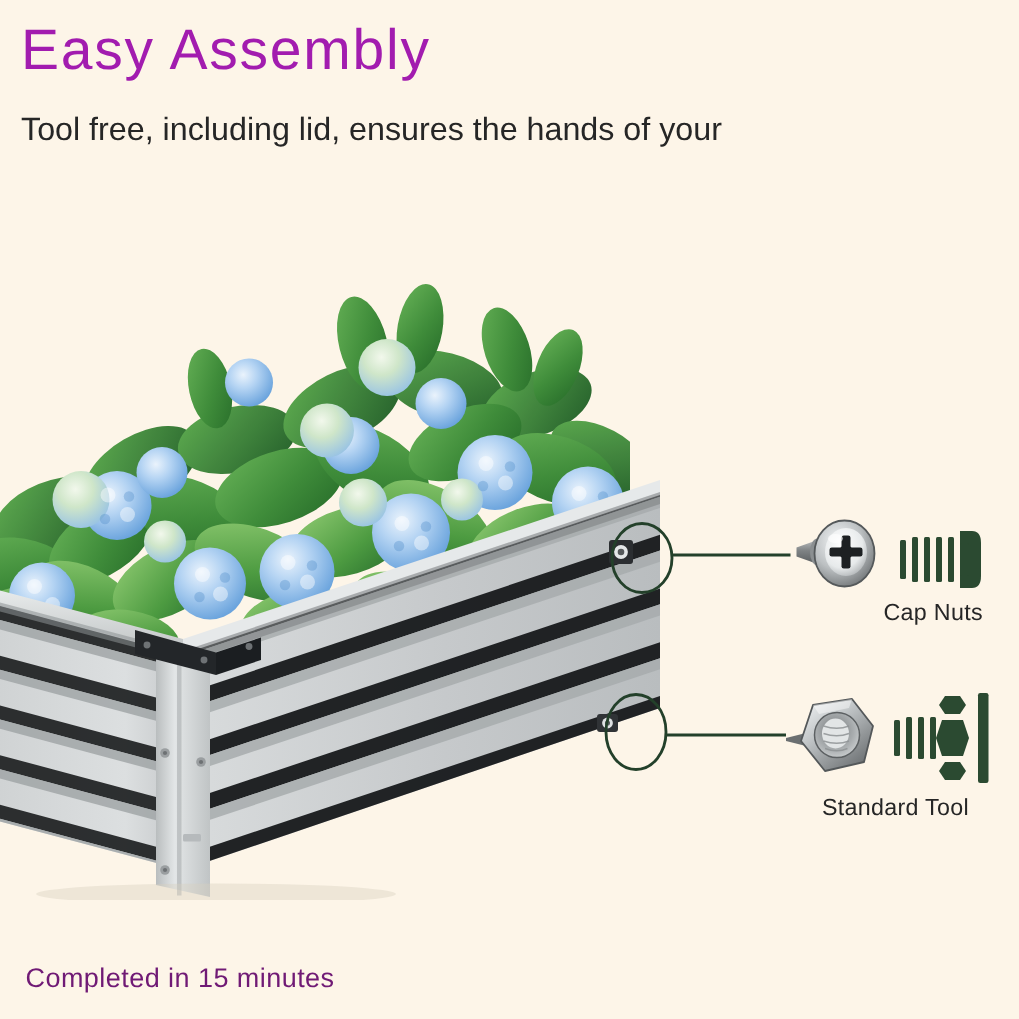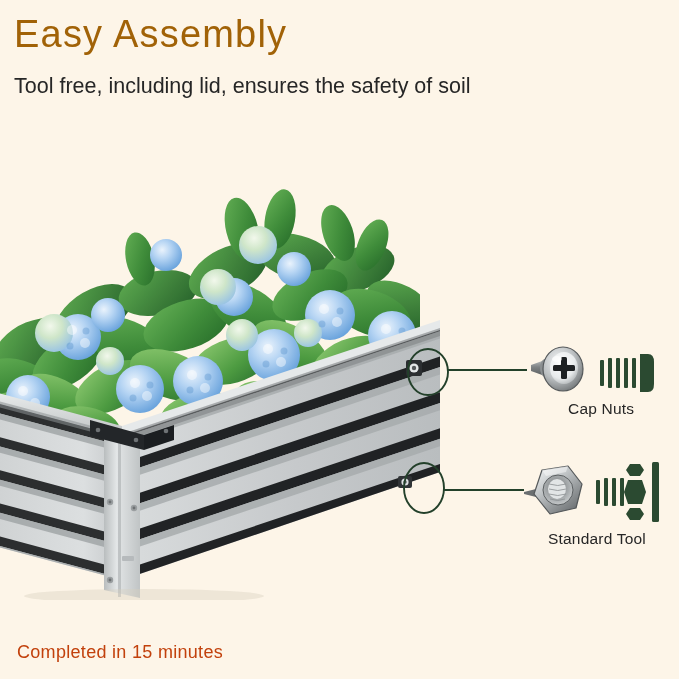--- a/index.html
+++ b/index.html
@@ -22,41 +22,41 @@
   }
 
   
   .headline {
     position: absolute;
     left: 14px;
     top: 11px;
     font-size: 38px;
     line-height: 46px;
     letter-spacing: 1.2px;
-    color: #a16207;
+    color: #a21caf;
     font-weight: 400;
     white-space: nowrap;
   }
   .subtitle {
     position: absolute;
     left: 14px;
     top: 68px;
     width: 610px;
     font-size: 21.5px;
     line-height: 36px;
     color: #262626;
     font-weight: 400;
   }
   .footnote {
     position: absolute;
     left: 17px;
     top: 640px;
     font-size: 18px;
     line-height: 24px;
-    color: #c2410c;
+    color: #701a75;
     letter-spacing: 0.3px;
     white-space: nowrap;
   }
 
   
   #planter {
     position: absolute;
     left: -6px;
     top: 250px;
     width: 446px;
@@ -83,39 +83,39 @@
   }
 
   .hw-label {
     position: absolute;
     font-size: 15.5px;
     color: #262626;
     letter-spacing: 0.2px;
     text-align: center;
     white-space: nowrap;
   }
-  .hw-label.cap { left: 568px; top: 400px; text-align: center; }
+  .hw-label.cap { left: 589px; top: 400px; text-align: center; }
   .hw-label.std { left: 548px; top: 530px; }
 
   .hw-photo { position: absolute; }
   .hw-photo.cap  { left: 527px; top: 341px; width: 62px; height: 56px; }
   .hw-photo.std  { left: 522px; top: 462px; width: 64px; height: 60px; }
 
   .hw-glyph { position: absolute; }
   .hw-glyph.cap { left: 596px; top: 344px; width: 66px; height: 58px; }
   .hw-glyph.std { left: 594px; top: 458px; width: 72px; height: 70px; }
 </style>
 </head>
 <body>
 
 <div id="root">
 
   <div class="headline">Easy Assembly</div>
   <div class="subtitle">
-    <span style="display: block;">Tool free, including lid, ensures the safety of soil</span>
+    <span style="display: block;">Tool free, including lid, ensures the hands of your</span>
   </div>
 
   <svg id="foliage" viewBox="0 0 430 250">
     <defs>
       <radialGradient id="fl1" cx="38%" cy="34%" r="68%">
         <stop offset="0%" stop-color="#eaf3fc"></stop>
         <stop offset="42%" stop-color="#b5d4f3"></stop>
         <stop offset="100%" stop-color="#6ba4dd"></stop>
       </radialGradient>
       <radialGradient id="fl2" cx="40%" cy="32%" r="70%">

